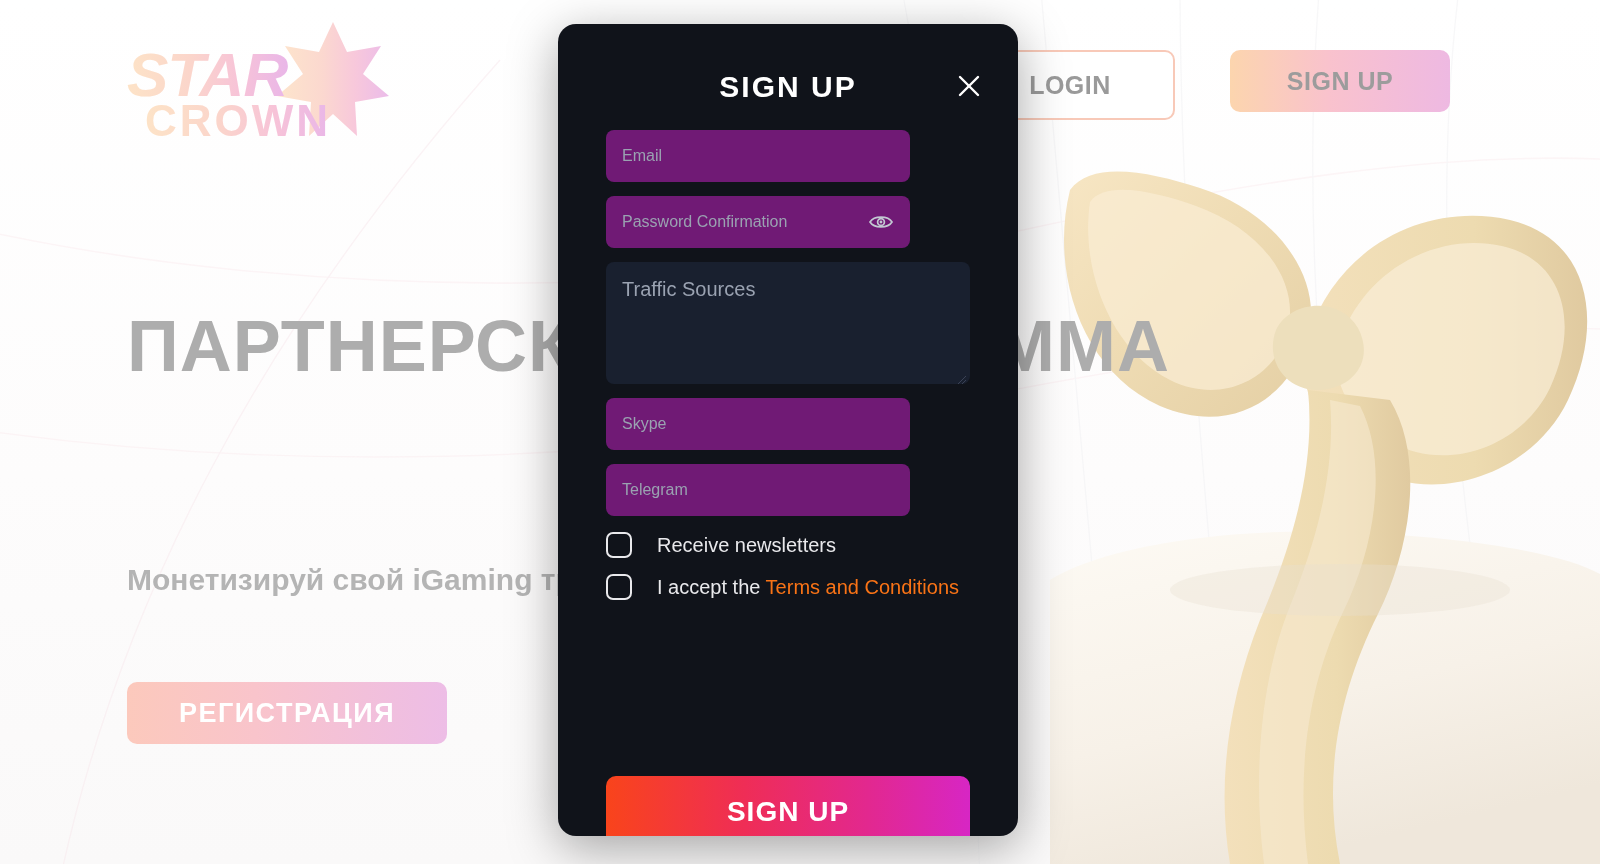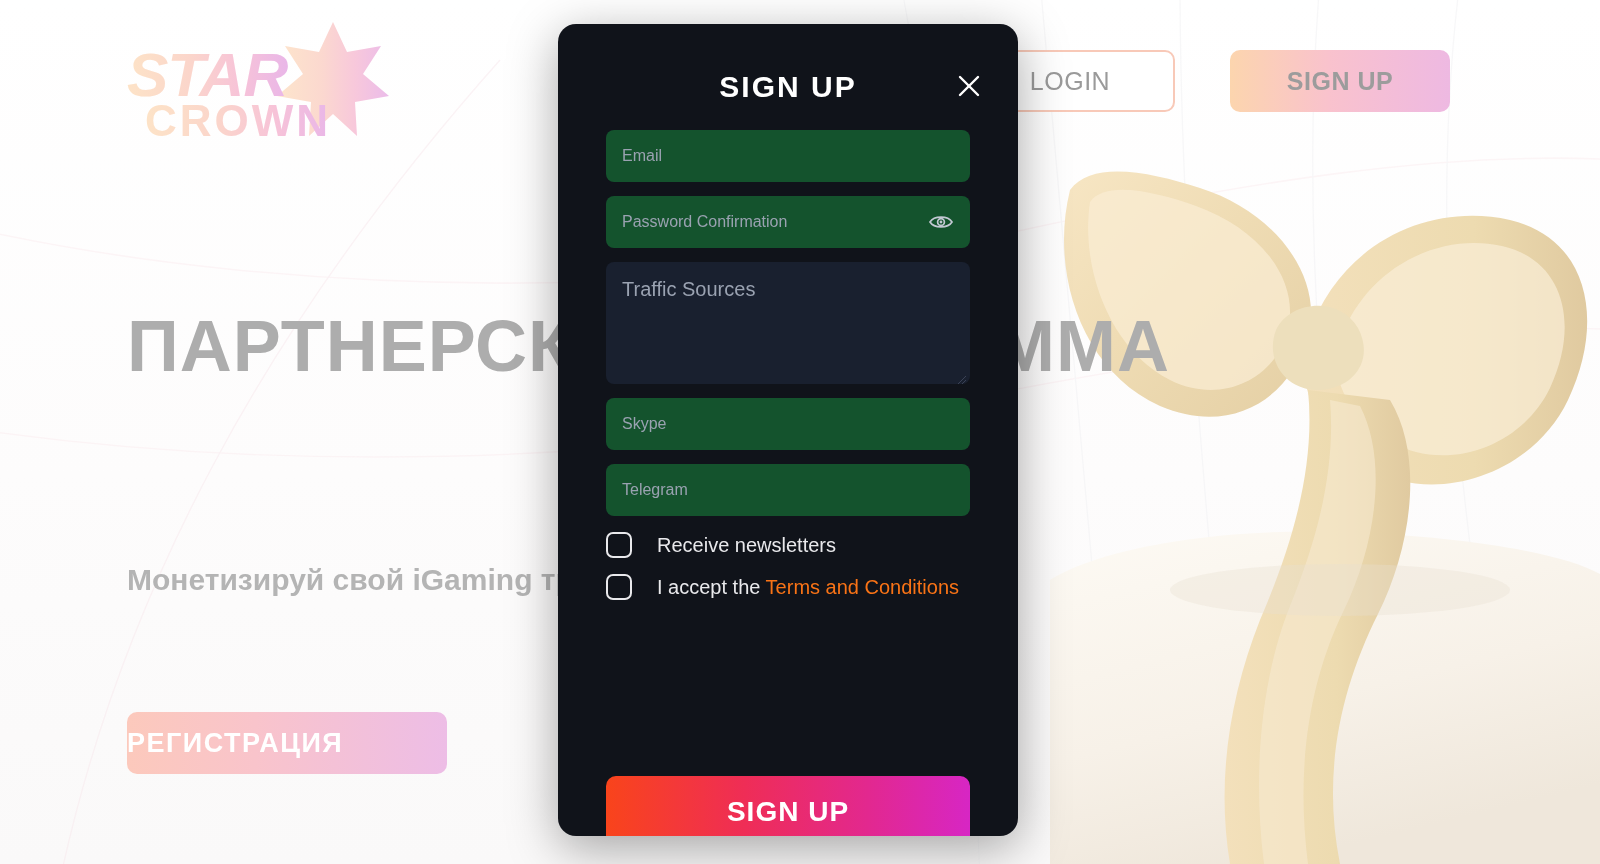--- a/index.html
+++ b/index.html
@@ -58,27 +58,27 @@
     width: 278px;
     height: 120px;
   }
   .logo svg { display: block; }
 
   .btn-login {
     position: absolute;
     left: 965px;
     top: 50px;
     width: 210px;
-    height: 62px;
+    height: 70px;
     border: 2px solid #f8c9b8;
     border-radius: 10px;
     background: #ffffff;
     color: #9a9a9a;
     font-size: 25px;
-    font-weight: normal;
+    font-weight: bold;
     letter-spacing: 0.5px;
     display: flex;
     align-items: center;
     justify-content: center;
     cursor: pointer;
   }
 
   .btn-signup-top {
     position: absolute;
     left: 1230px;
@@ -131,23 +131,22 @@
     height: 62px;
     border: none;
     border-radius: 10px;
     background: linear-gradient(90deg, #fcc9bc 0%, #f9c4cb 40%, #edbde6 100%);
     color: #ffffff;
     font-size: 27px;
     font-weight: bold;
     letter-spacing: 1.5px;
     display: flex;
     align-items: center;
-    justify-content: flex-start;
-    cursor: pointer;
-    margin-top: 30px;
+    justify-content: center;
+    cursor: pointer;
   }
 
   
   .modal {
     position: absolute;
     left: 558px;
     top: 24px;
     width: 460px;
     height: 812px;
     background: #10131a;
@@ -183,23 +182,23 @@
   .modal-body {
     position: absolute;
     top: 106px;
     left: 48px;
     right: 48px;
     bottom: 0;
   }
 
   .field {
     position: relative;
-    width: 364px;
+    width: 304px;
     height: 52px;
-    background: #14532d;
+    background: #701a75;
     border-radius: 8px;
     margin-bottom: 14px;
     display: flex;
     align-items: center;
   }
   .field .ph {
     padding-left: 16px;
     color: #9aa2b1;
     font-size: 16px;
     pointer-events: none;

